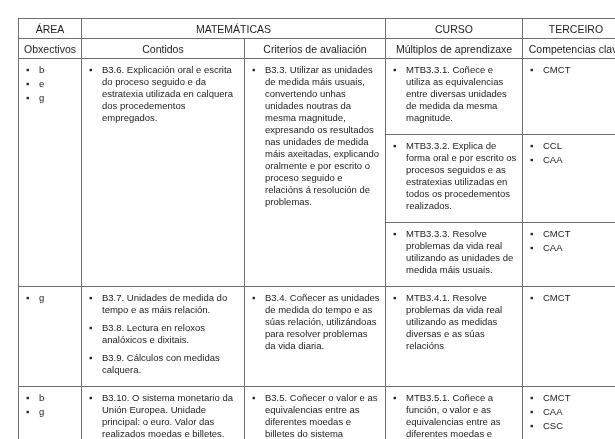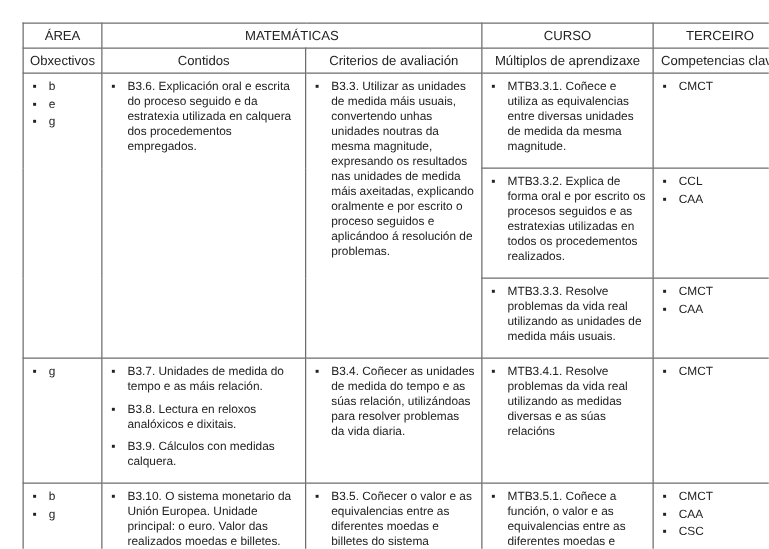--- a/index.html
+++ b/index.html
@@ -111,21 +111,21 @@
         <td rowspan="3">
           <div class="cellpad">
             <ul class="blist">
               <li>B3.6. Explicación oral e escrita do proceso seguido e da estratexia utilizada en calquera dos procedementos empregados.</li>
             </ul>
           </div>
         </td>
         <td rowspan="3">
           <div class="cellpad">
             <ul class="blist">
-              <li>B3.3. Utilizar as unidades de medida máis usuais, convertendo unhas unidades noutras da mesma magnitude, expresando os resultados nas unidades de medida máis axeitadas, explicando oralmente e por escrito o proceso seguidos e aplicándoo á resolución de problemas.</li>
+              <li>B3.3. Utilizar as unidades de medida máis usuais, convertendo unhas unidades noutras da mesma magnitude, expresando os resultados nas unidades de medida máis axeitadas, explicando oralmente e por escrito o proceso seguido e relacións á resolución de problemas.</li>
             </ul>
           </div>
         </td>
         <td>
           <div class="cellpad">
             <ul class="blist">
               <li>MTB3.3.1. Coñece e utiliza as equivalencias entre diversas unidades de medida da mesma magnitude.</li>
             </ul>
           </div>
         </td>

